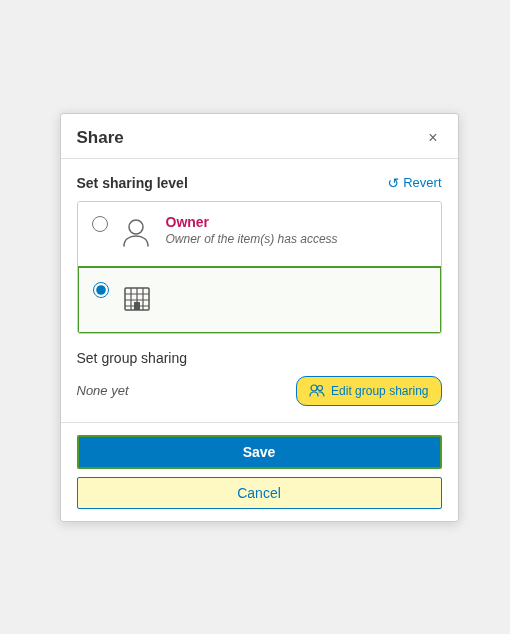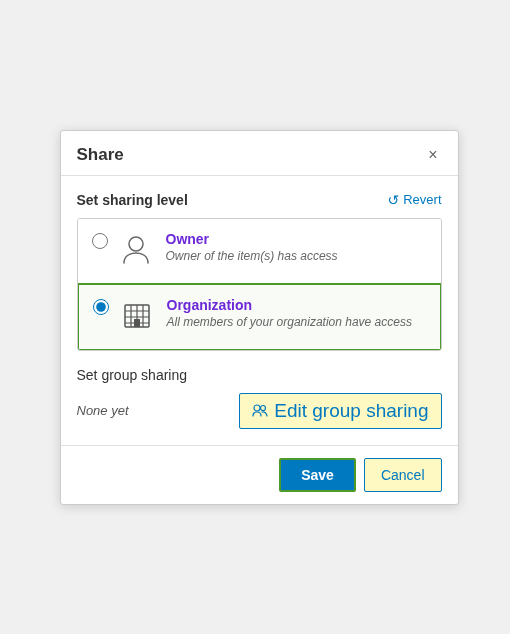--- a/index.html
+++ b/index.html
@@ -109,21 +109,21 @@
     .option-icon {
       margin-right: 12px;
       flex-shrink: 0;
       margin-top: 0px;
       color: #555;
     }
     .option-text { flex: 1; }
     .option-label {
       font-size: 14px;
       font-weight: 600;
-      color: #6d28d9;
+      color: #be185d;
       margin-bottom: 2px;
     }
     .option-desc {
       font-size: 12px;
       color: #666;
       font-style: italic;
     }
     .group-sharing-section {
       padding: 16px 0 0 0;
     }
@@ -138,37 +138,38 @@
       justify-content: space-between;
       align-items: center;
       padding-bottom: 16px;
     }
     .none-yet {
       font-size: 13px;
       color: #555;
       font-style: italic;
     }
     .edit-group-btn {
-      background: #fef9c3;
+      background: #fde047;
       border: 1px solid #0079c1;
       color: #0079c1;
-      font-size: 19px;
+      font-size: 12px;
       cursor: pointer;
       padding: 6px 12px;
-      border-radius: 2px;
+      border-radius: 10px;
       display: flex;
       align-items: center;
       gap: 6px;
     }
     .dialog-footer {
       padding: 12px 16px;
       display: flex;
       justify-content: flex-end;
       gap: 8px;
       border-top: 1px solid #e0e0e0;
+      flex-direction: column;
     }
     .save-btn {
       background: #0079c1;
       color: #fff;
       border: 2px solid #4c9a2a;
       font-size: 14px;
       font-weight: 600;
       cursor: pointer;
       padding: 7px 20px;
       border-radius: 2px;
@@ -230,24 +231,20 @@
 
             <rect x="6" y="8" width="24" height="22" rx="1" stroke="#555" stroke-width="1.5" fill="none"></rect>
             <line x1="6" y1="14" x2="30" y2="14" stroke="#555" stroke-width="1.2"></line>
             <line x1="6" y1="20" x2="30" y2="20" stroke="#555" stroke-width="1.2"></line>
             <line x1="6" y1="26" x2="30" y2="26" stroke="#555" stroke-width="1.2"></line>
             <line x1="12" y1="8" x2="12" y2="30" stroke="#555" stroke-width="1.2"></line>
             <line x1="18" y1="8" x2="18" y2="30" stroke="#555" stroke-width="1.2"></line>
             <line x1="24" y1="8" x2="24" y2="30" stroke="#555" stroke-width="1.2"></line>
             <rect x="15" y="22" width="6" height="8" fill="#555" rx="0.5"></rect>
           </svg>
-        </div>
-        <div class="option-text">
-          <div class="option-label">Organization</div>
-          <div class="option-desc">All members of your organization have access</div>
         </div>
       </div>
 
 
     </div>
 
     <div class="group-sharing-section">
       <div class="group-sharing-header">Set group sharing</div>
       <div class="group-sharing-row">
         <span class="none-yet">None yet</span>

